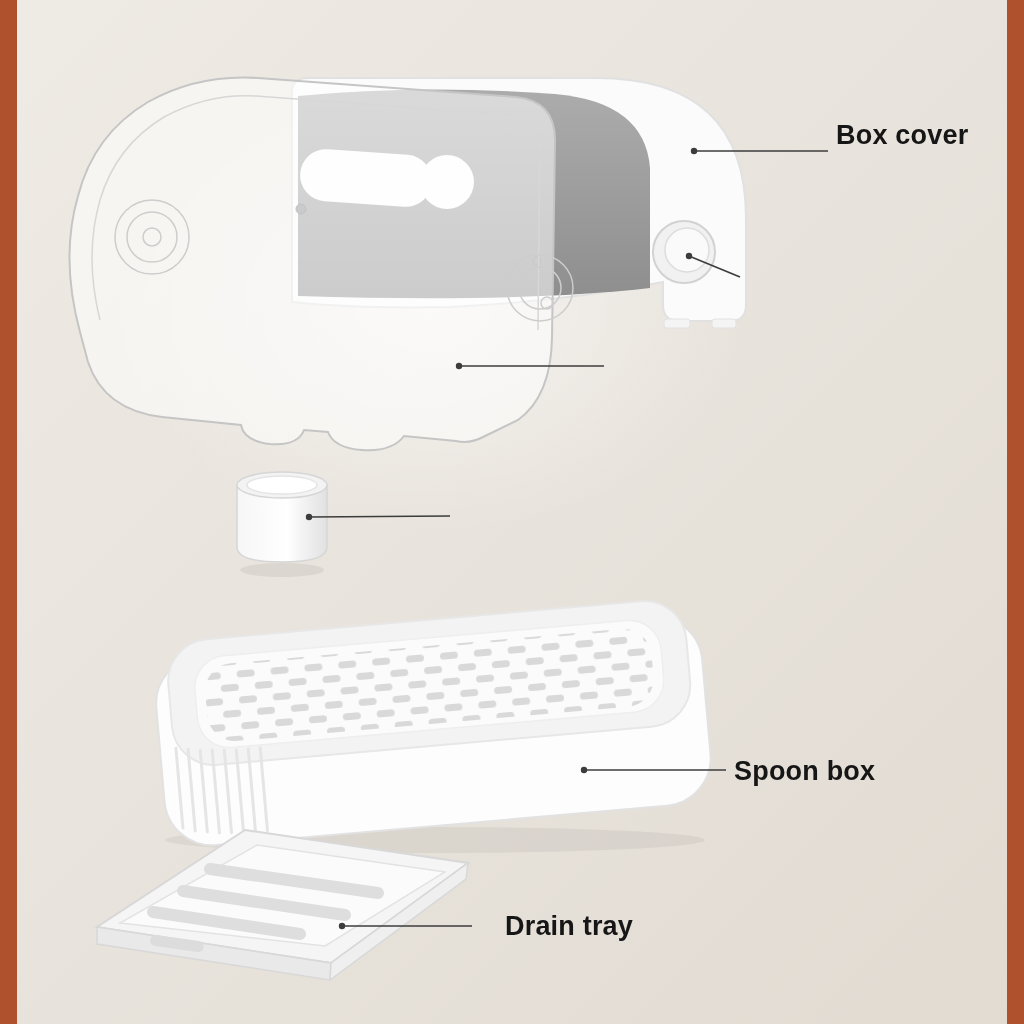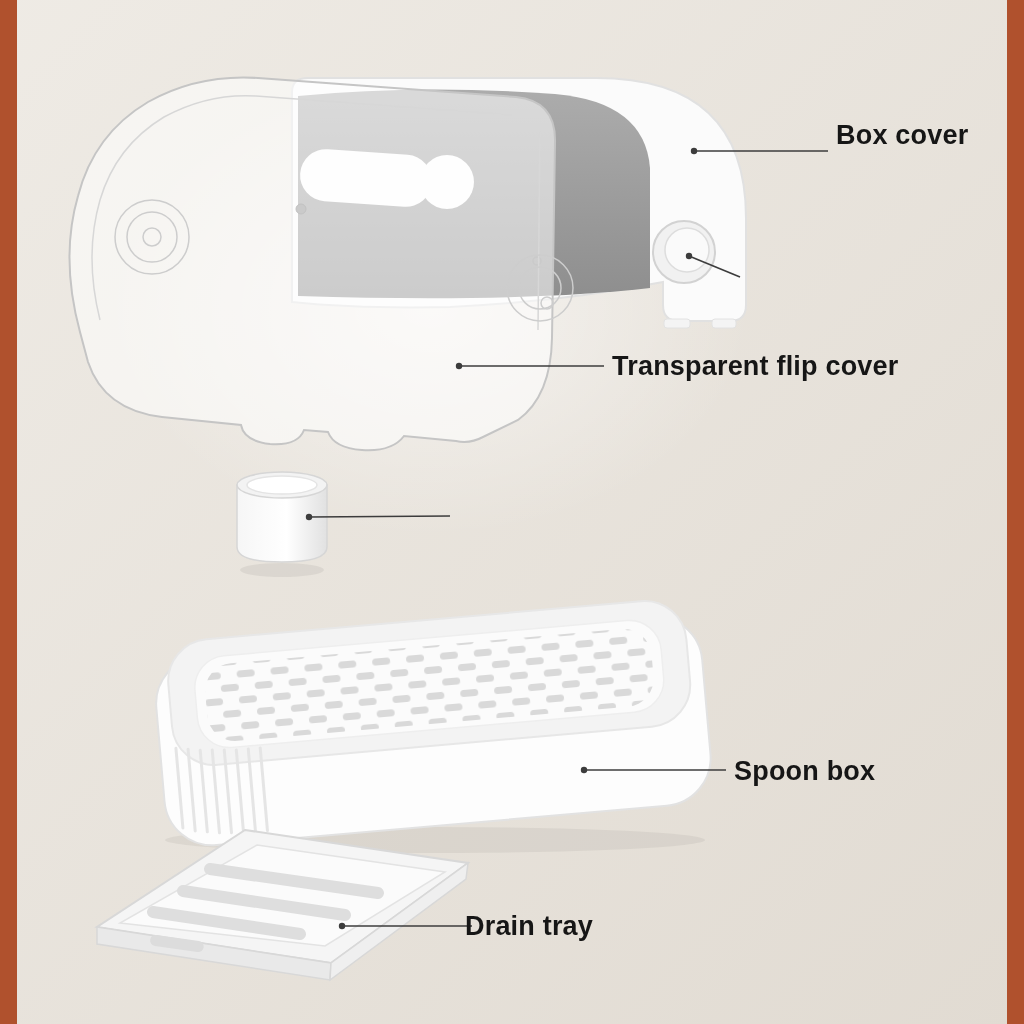--- a/index.html
+++ b/index.html
@@ -34,21 +34,21 @@
   .label{
     position:absolute;z-index:4;white-space:nowrap;
     font-weight:700;font-size:27px;line-height:30px;
     color:var(--label-text);letter-spacing:.2px;
   }
   #lbl-box-cover{left:836px;top:120px}
   #lbl-reinforced-shaft{left:746px;top:263px}
   #lbl-flip-cover{left:612px;top:351px}
   #lbl-bucket{left:458px;top:501px}
   #lbl-drain-box{left:734px;top:756px}
-  #lbl-drain-tray{left:465px;top:911px}
+  #lbl-drain-tray{left:505px;top:911px}
   .leader line{stroke:var(--leader-line);stroke-width:1.6}
   .leader circle{fill:var(--leader-line)}
 </style>
 </head>
 <body>
 
 <div class="stage">
 
   <svg class="art" width="1024" height="1024" viewBox="0 0 1024 1024">
     <defs>
@@ -153,19 +153,18 @@
       <line x1="309" y1="517" x2="450" y2="516"></line>
       <circle cx="309" cy="517" r="3.2"></circle>
       <line x1="584" y1="770" x2="726" y2="770"></line>
       <circle cx="584" cy="770" r="3.2"></circle>
       <line x1="342" y1="926" x2="472" y2="926"></line>
       <circle cx="342" cy="926" r="3.2"></circle>
     </g>
   </svg>
 
   <div class="label" id="lbl-box-cover">Box cover</div>
-  <div class="label" id="lbl-flip-cover">Transparent flip cover</div>
   <div class="label" id="lbl-drain-box">Spoon box</div>
   <div class="label" id="lbl-drain-tray">Drain tray</div>
 
   <div class="frame-bar frame-left"></div>
   <div class="frame-bar frame-right"></div>
 </div>
 
 </body></html>

